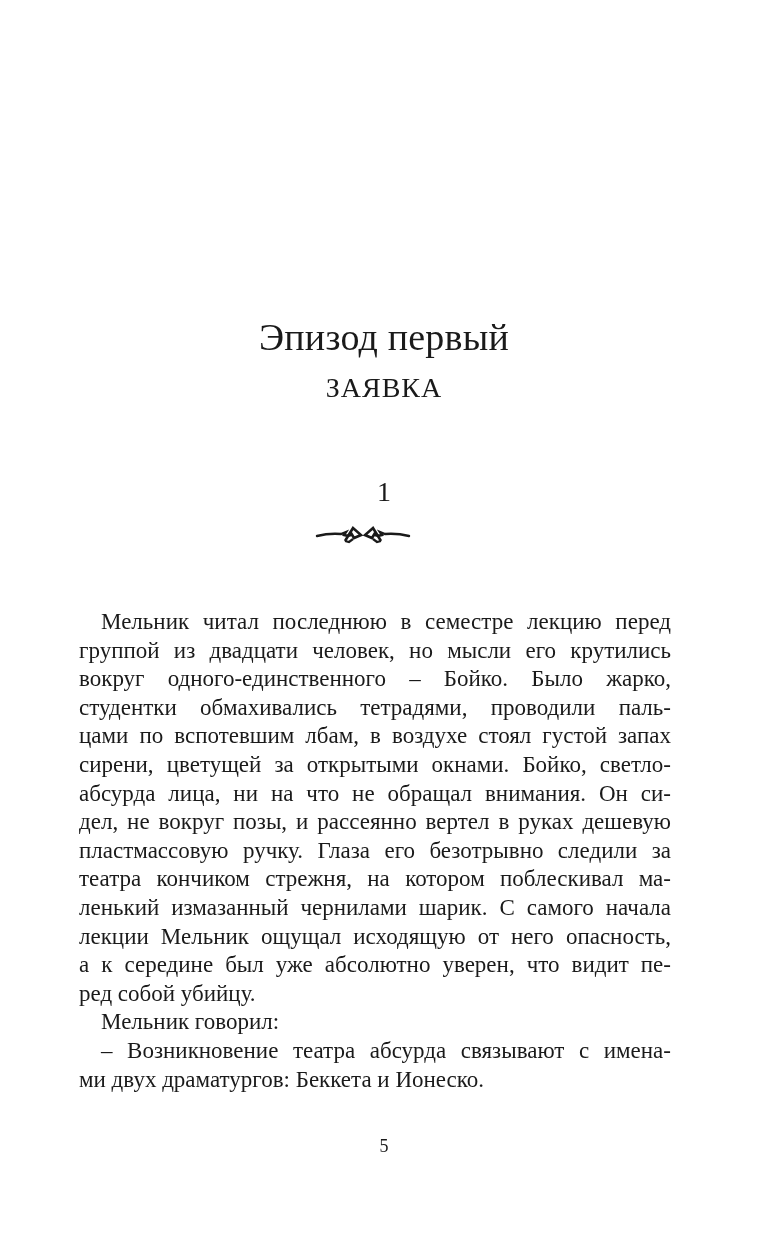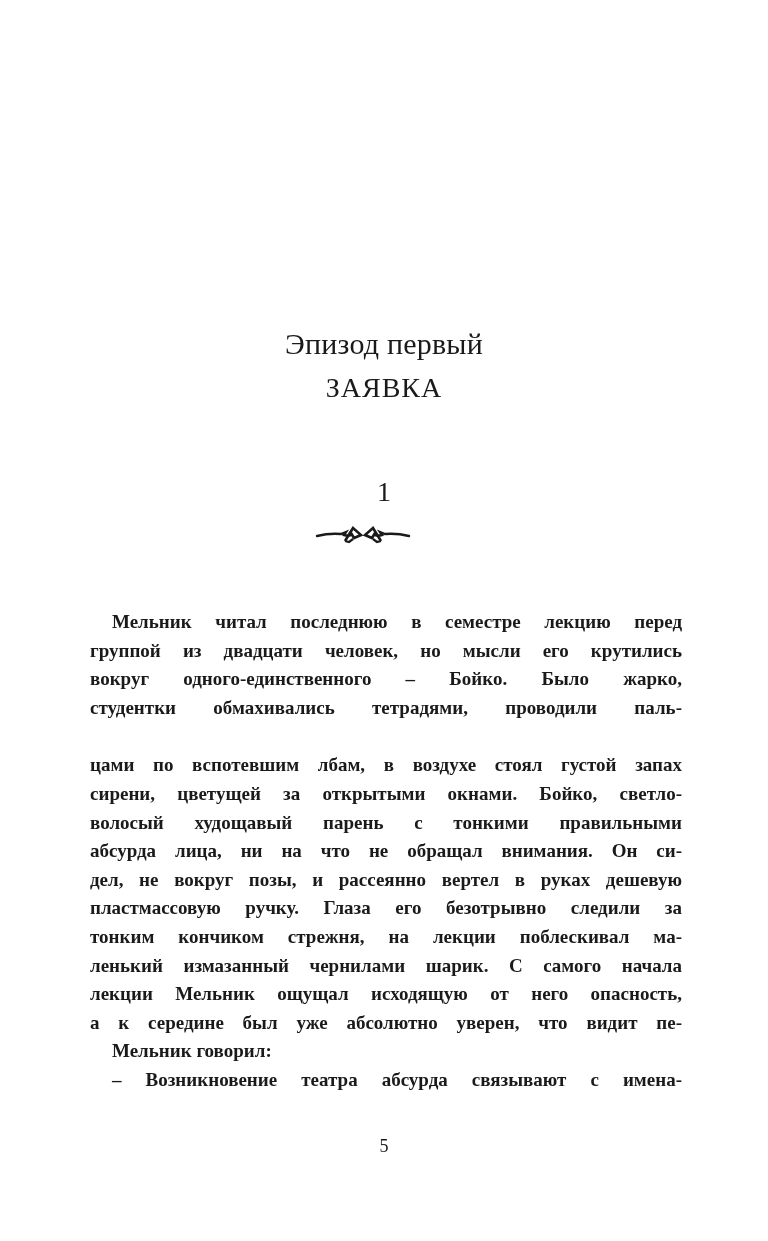--- a/index.html
+++ b/index.html
@@ -10,25 +10,25 @@
     body {
       width: 768px;
       height: 1241px;
       position: relative;
       overflow: hidden;
       font-family: "Liberation Serif", "DejaVu Serif", serif;
       color: #1a1a1a;
     }
     .episode-title {
       position: absolute;
-      top: 326px;
+      top: 319px;
       left: 0;
       width: 768px;
       text-align: center;
-      font-size: 30px;
+      font-size: 38px;
       line-height: 36px;
       letter-spacing: 0.2px;
     }
     .chapter-title {
       position: absolute;
       top: 370px;
       left: 0;
       width: 768px;
       text-align: center;
       font-size: 28px;
@@ -47,25 +47,24 @@
     .ornament {
       position: absolute;
       top: 521px;
       left: 315px;
       width: 96px;
       height: 28px;
     }
     .body-text {
       position: absolute;
       top: 608px;
-      left: 112px;
+      left: 101px;
       width: 570px;
-      font-size: 19px;
+      font-size: 23px;
       line-height: 28.6px;
-      font-weight: bold;
     }
     .line {
       display: block;
       white-space: nowrap;
       text-align: justify;
       text-align-last: justify;
     }
     .line.last {
       text-align-last: left;
     }
@@ -97,27 +96,28 @@
   <path d="M66 20 L62 21 L58 18" fill="none" stroke="#1a1a1a" stroke-width="2.2"></path>
 
   <path d="M94 15 Q82 12 70 13 L65 11 L67 14 Q63 15 60 14" fill="none" stroke="#1a1a1a" stroke-width="2.4" stroke-linecap="round"></path>
 </svg>
 
 <div class="body-text" id="body-text">
     <span class="line" style="padding-left: 0px; width: 570px;">Мельник читал последнюю в семестре лекцию перед</span>
     <span class="line" style="margin-left: -22px; width: 592px;">группой из двадцати человек, но мысли его крутились</span>
     <span class="line" style="margin-left: -22px; width: 592px;">вокруг одного-единственного – Бойко. Было жарко,</span>
     <span class="line" style="margin-left: -22px; width: 592px;">студентки обмахивались тетрадями, проводили паль-</span>
-    <span class="line" style="margin-left: -22px; width: 592px; margin-top: 29px;">цами по вспотевшим лбам, в воздухе стоял густой запах</span>
+    <span class="line" style="margin-left: -22px; width: 592px;">цами по вспотевшим лбам, в воздухе стоял густой запах</span>
     <span class="line" style="margin-left: -22px; width: 592px;">сирени, цветущей за открытыми окнами. Бойко, светло-</span>
-    <span class="line" style="margin-left: -22px; width: 592px;">волосый худощавый парень с тонкими правильными</span>
     <span class="line" style="margin-left: -22px; width: 592px;">абсурда лица, ни на что не обращал внимания. Он си-</span>
     <span class="line" style="margin-left: -22px; width: 592px;">дел, не вокруг позы, и рассеянно вертел в руках дешевую</span>
     <span class="line" style="margin-left: -22px; width: 592px;">пластмассовую ручку. Глаза его безотрывно следили за</span>
-    <span class="line" style="margin-left: -22px; width: 592px;">тонким кончиком стрежня, на лекции поблескивал ма-</span>
+    <span class="line" style="margin-left: -22px; width: 592px;">театра кончиком стрежня, на котором поблескивал ма-</span>
     <span class="line" style="margin-left: -22px; width: 592px;">ленький измазанный чернилами шарик. С самого начала</span>
     <span class="line" style="margin-left: -22px; width: 592px;">лекции Мельник ощущал исходящую от него опасность,</span>
     <span class="line" style="margin-left: -22px; width: 592px;">а к середине был уже абсолютно уверен, что видит пе-</span>
+    <span class="line last" style="margin-left: -22px; width: 592px;">ред собой убийцу.</span>
     <span class="line last" style="padding-left: 0px; width: 570px;">Мельник говорил:</span>
     <span class="line" style="padding-left: 0px; width: 570px;">– Возникновение театра абсурда связывают с имена-</span>
+    <span class="line last" style="margin-left: -22px; width: 592px;">ми двух драматургов: Беккета и Ионеско.</span>
   </div>
 
 <div class="page-number">5</div>
 
 </body></html>

